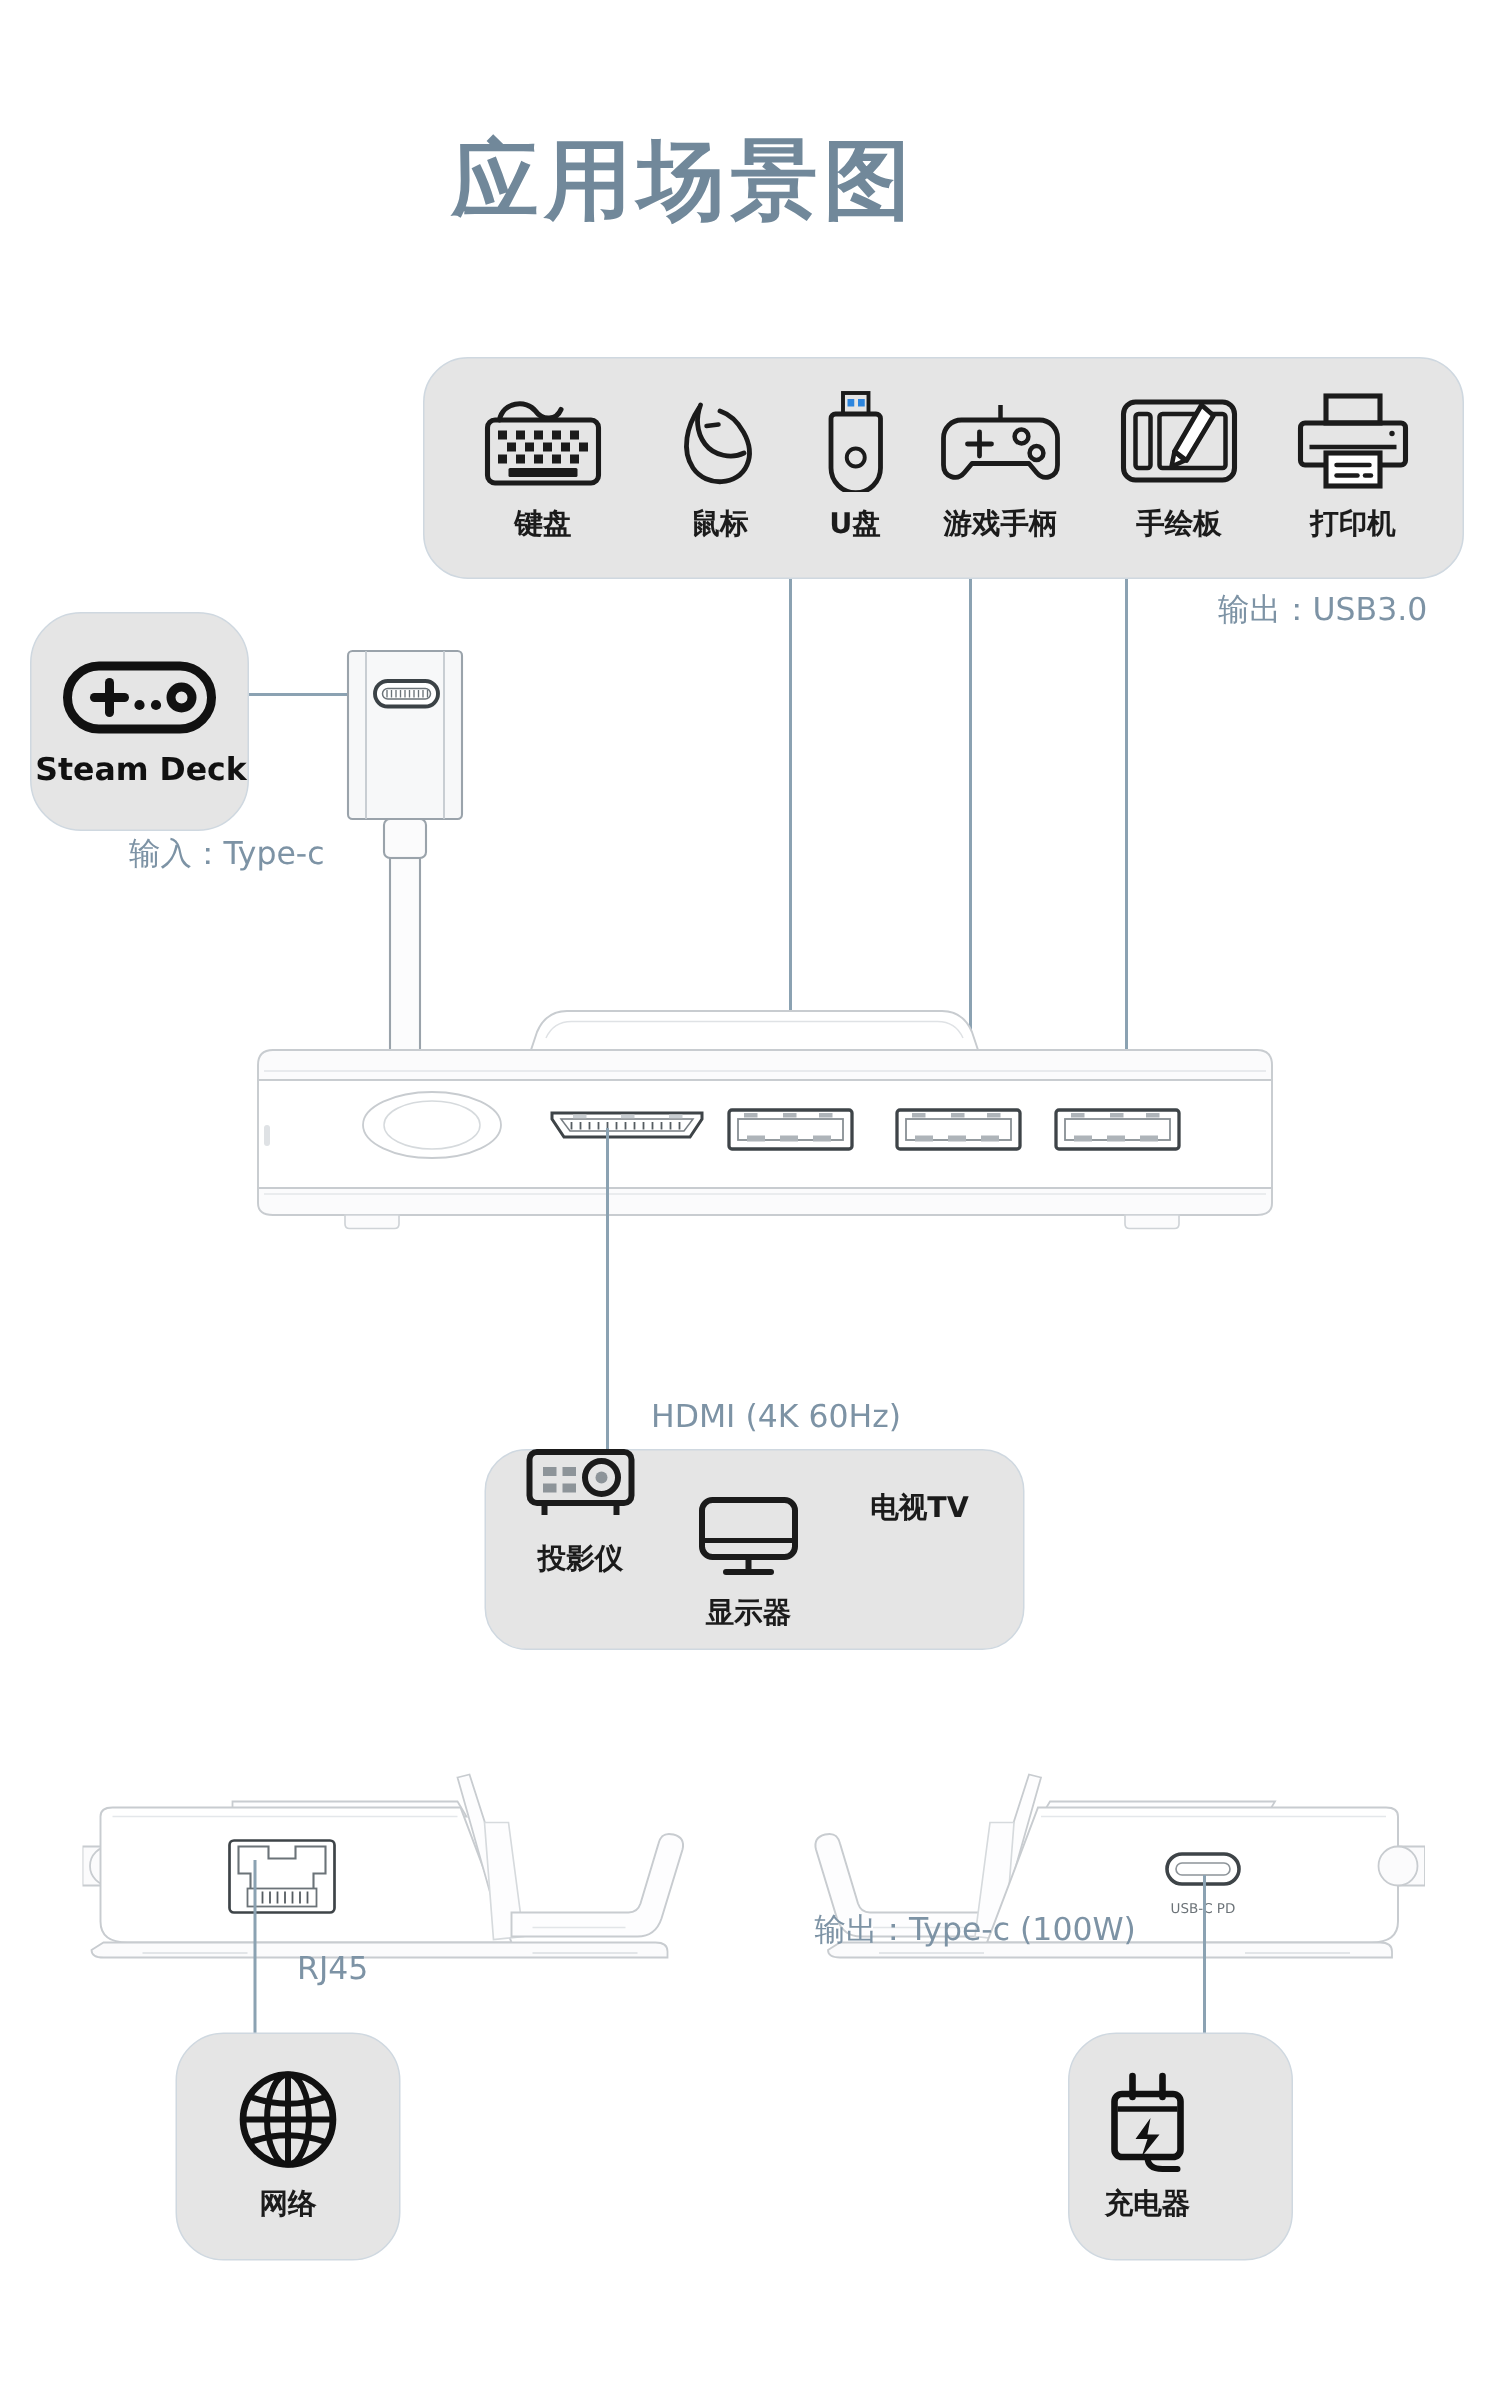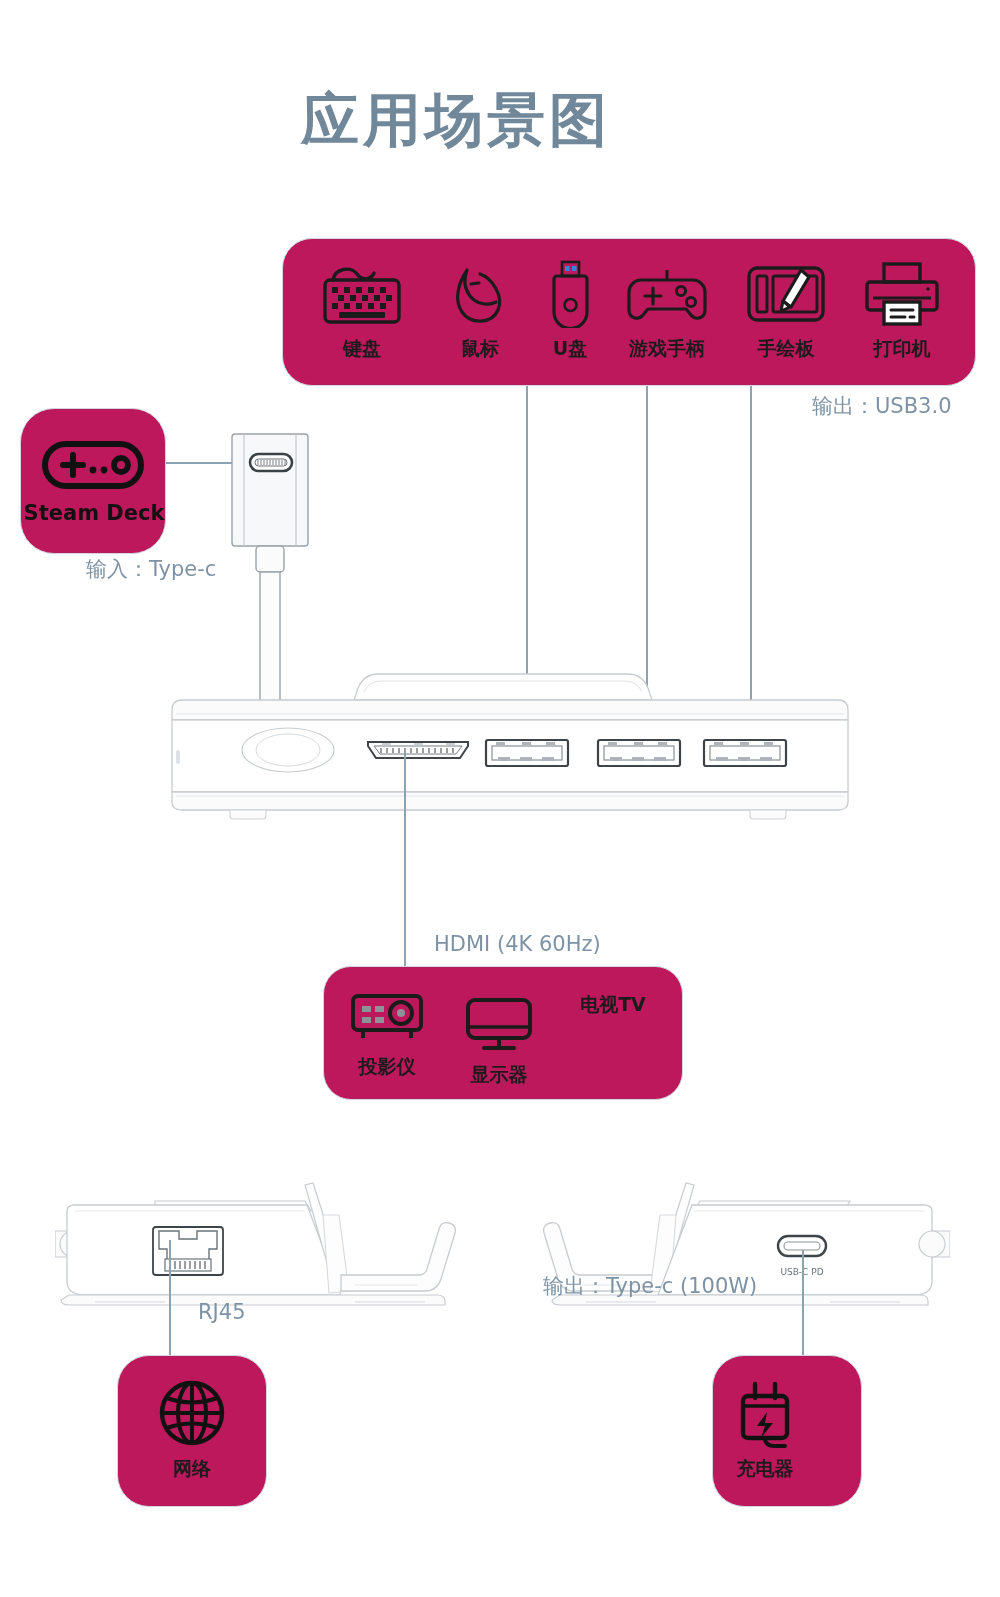--- a/index.html
+++ b/index.html
@@ -12,21 +12,21 @@
   
   #page-title{
     position:absolute;left:0;top:82px;width:912px;text-align:center;
     font-size:58px;font-weight:bold;letter-spacing:4px;color:#71889a;
     font-family:"DejaVu Sans","Liberation Sans",sans-serif;
   }
 
   
   .group-box{
     position:absolute;border:1.4px solid #cfd8e0;border-radius:30px;
-    background:#be185d;box-sizing:border-box;
+    background:#e5e5e5;box-sizing:border-box;
   }
   .icon-cell{position:absolute;text-align:center;}
   .icon-cell .glyph{height:70px;display:flex;align-items:flex-end;justify-content:center;}
   .icon-cell .cap{
     margin-top:8px;font-size:19px;font-weight:bold;color:#1b1b1b;white-space:nowrap;
     font-family:"DejaVu Sans","Liberation Sans",sans-serif;
   }
 
   
   .wire{position:absolute;background:#8ba2b2;}
@@ -294,21 +294,21 @@
       </g>
     </g>
   </svg>
 </div>
 
 <div class="wire v" style="left:404px;top:752px;height:218px;"></div>
 <div class="slate-label" style="left:434px;top:932px;">HDMI (4K 60Hz)</div>
 
 <div class="group-box" id="display-group-box" style="left:323px;top:966px;width:360px;height:134px;border-radius:28px;"></div>
 
-<div class="icon-cell" style="left:340px;top:976px;width:94px;">
+<div class="icon-cell" style="left:340px;top:948px;width:94px;">
   <div class="glyph">
     <svg class="lineart" width="76" height="58" viewBox="0 0 76 58">
       <rect x="4" y="8" width="68" height="34" rx="5" fill="none" stroke="#1b1b1b" stroke-width="4"></rect>
       <circle cx="52" cy="25" r="11" fill="none" stroke="#1b1b1b" stroke-width="4"></circle>
       <circle cx="52" cy="25" r="4" fill="#8d9499"></circle>
       <rect x="13" y="18" width="9" height="6" fill="#8d9499"></rect>
       <rect x="26" y="18" width="9" height="6" fill="#8d9499"></rect>
       <rect x="13" y="29" width="9" height="6" fill="#8d9499"></rect>
       <rect x="26" y="29" width="9" height="6" fill="#8d9499"></rect>
       <line x1="14" y1="42" x2="14" y2="50" stroke="#1b1b1b" stroke-width="4"></line>

